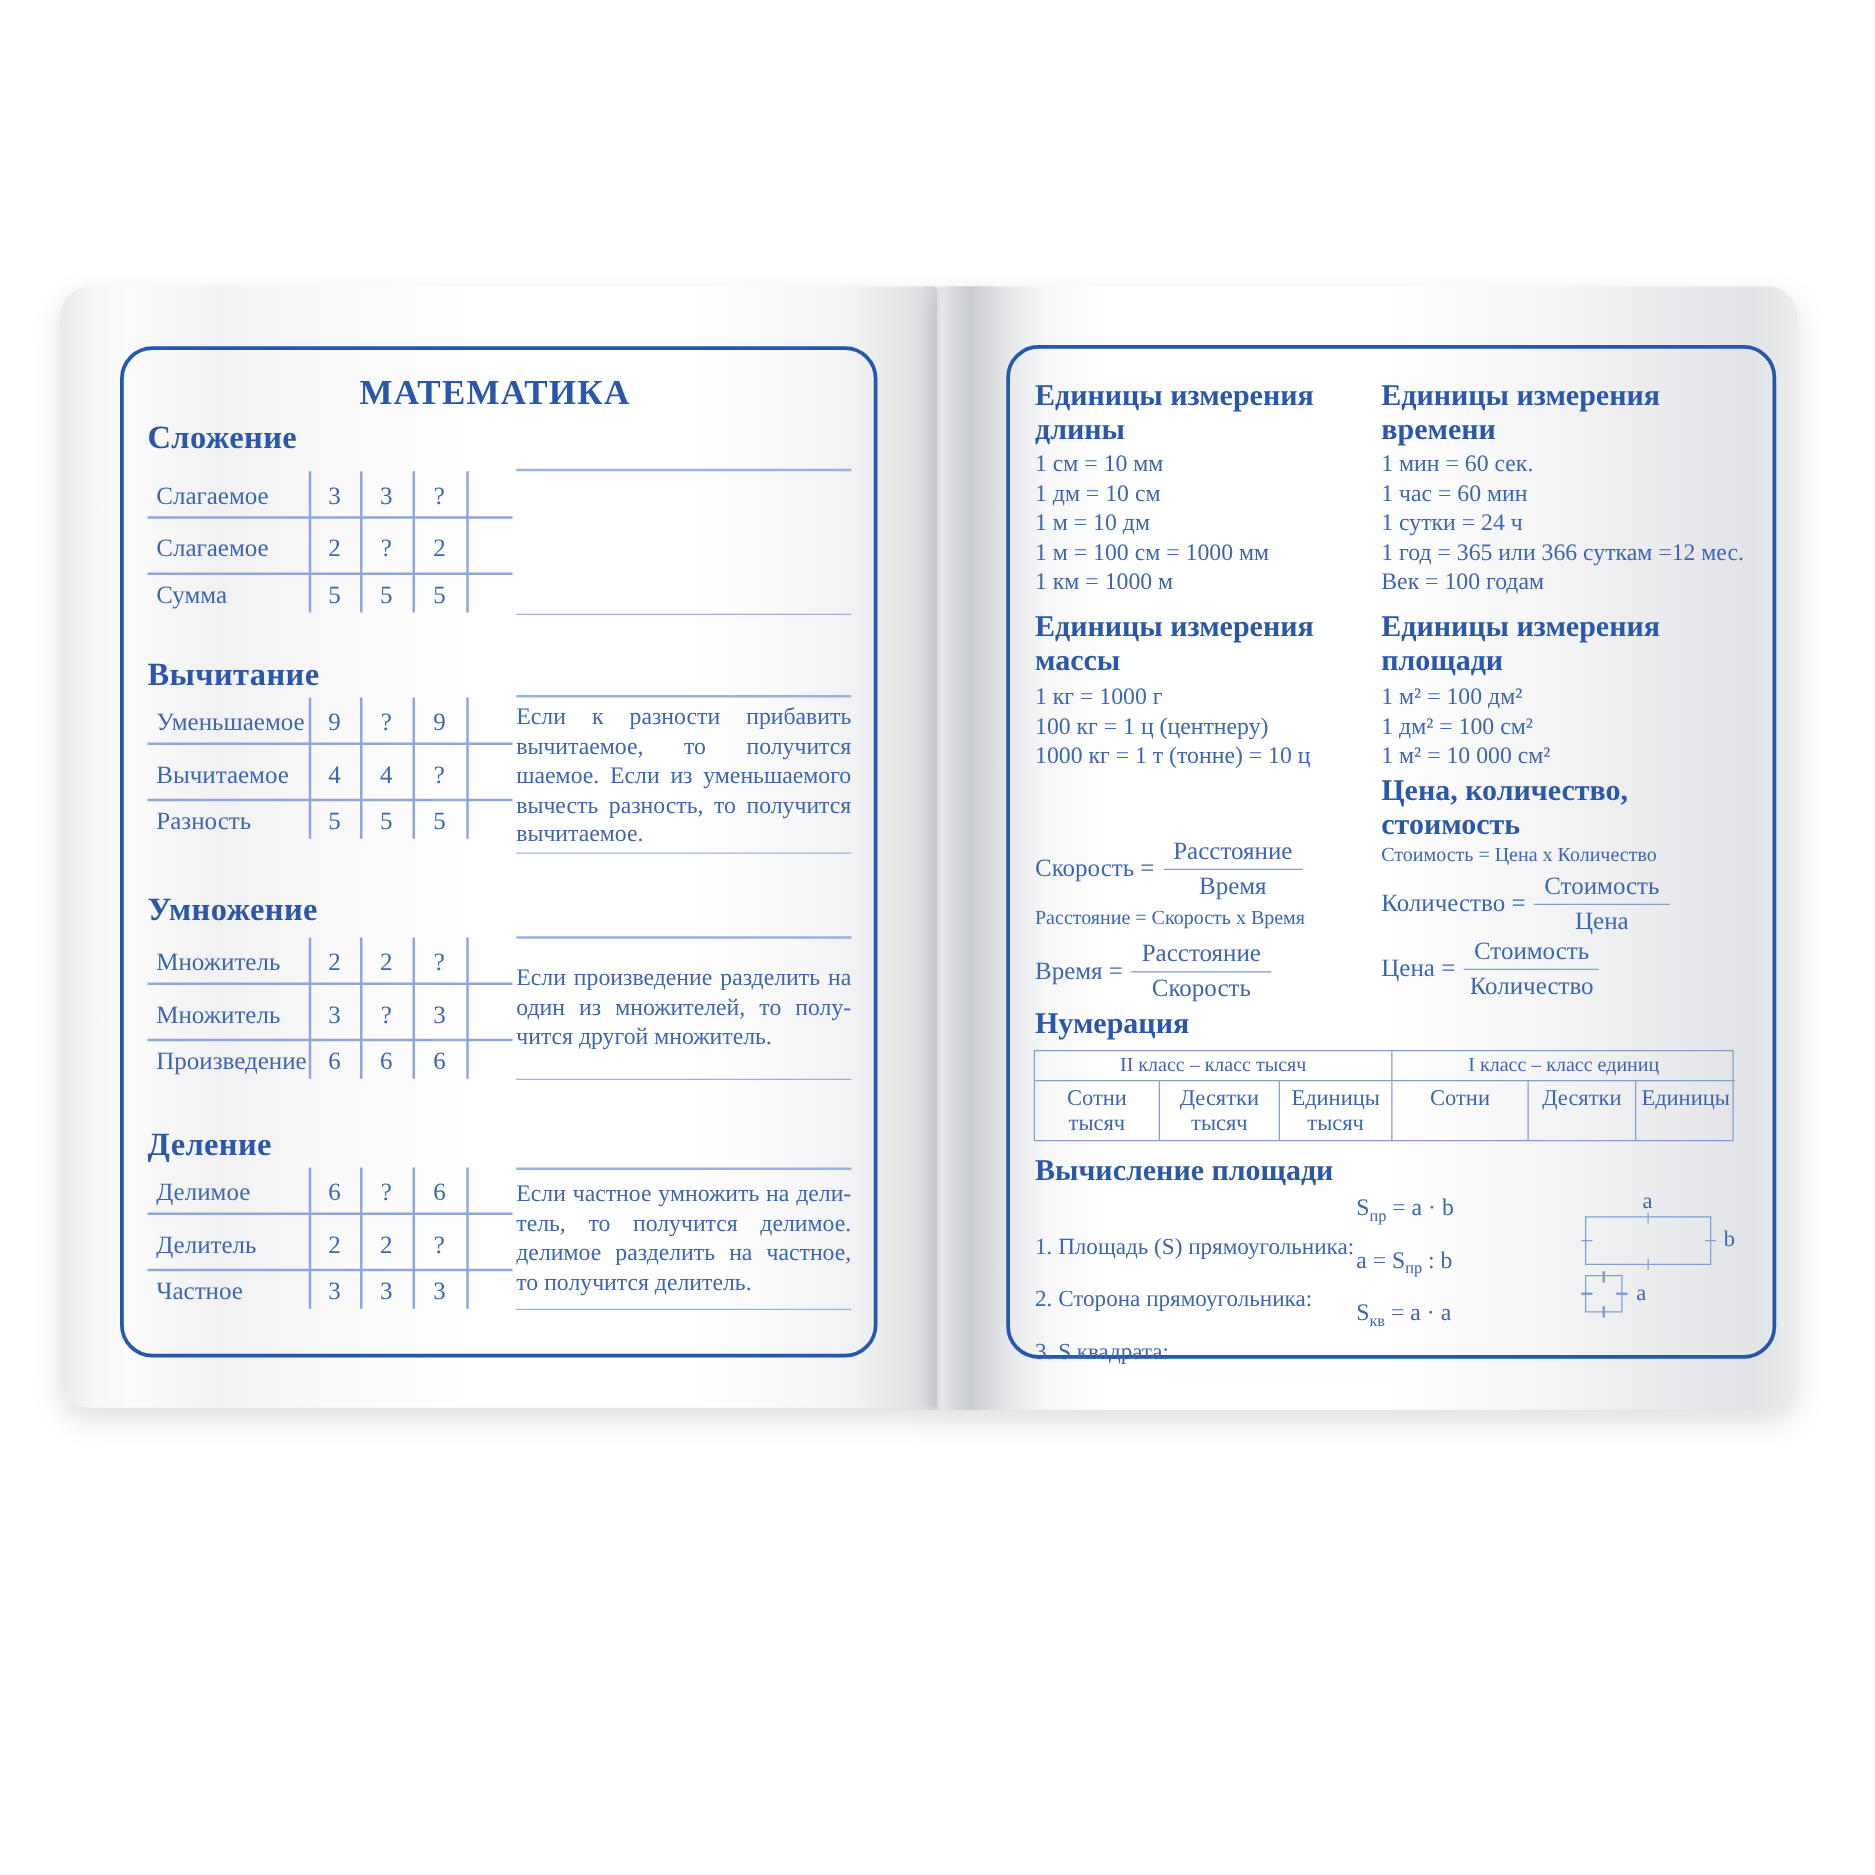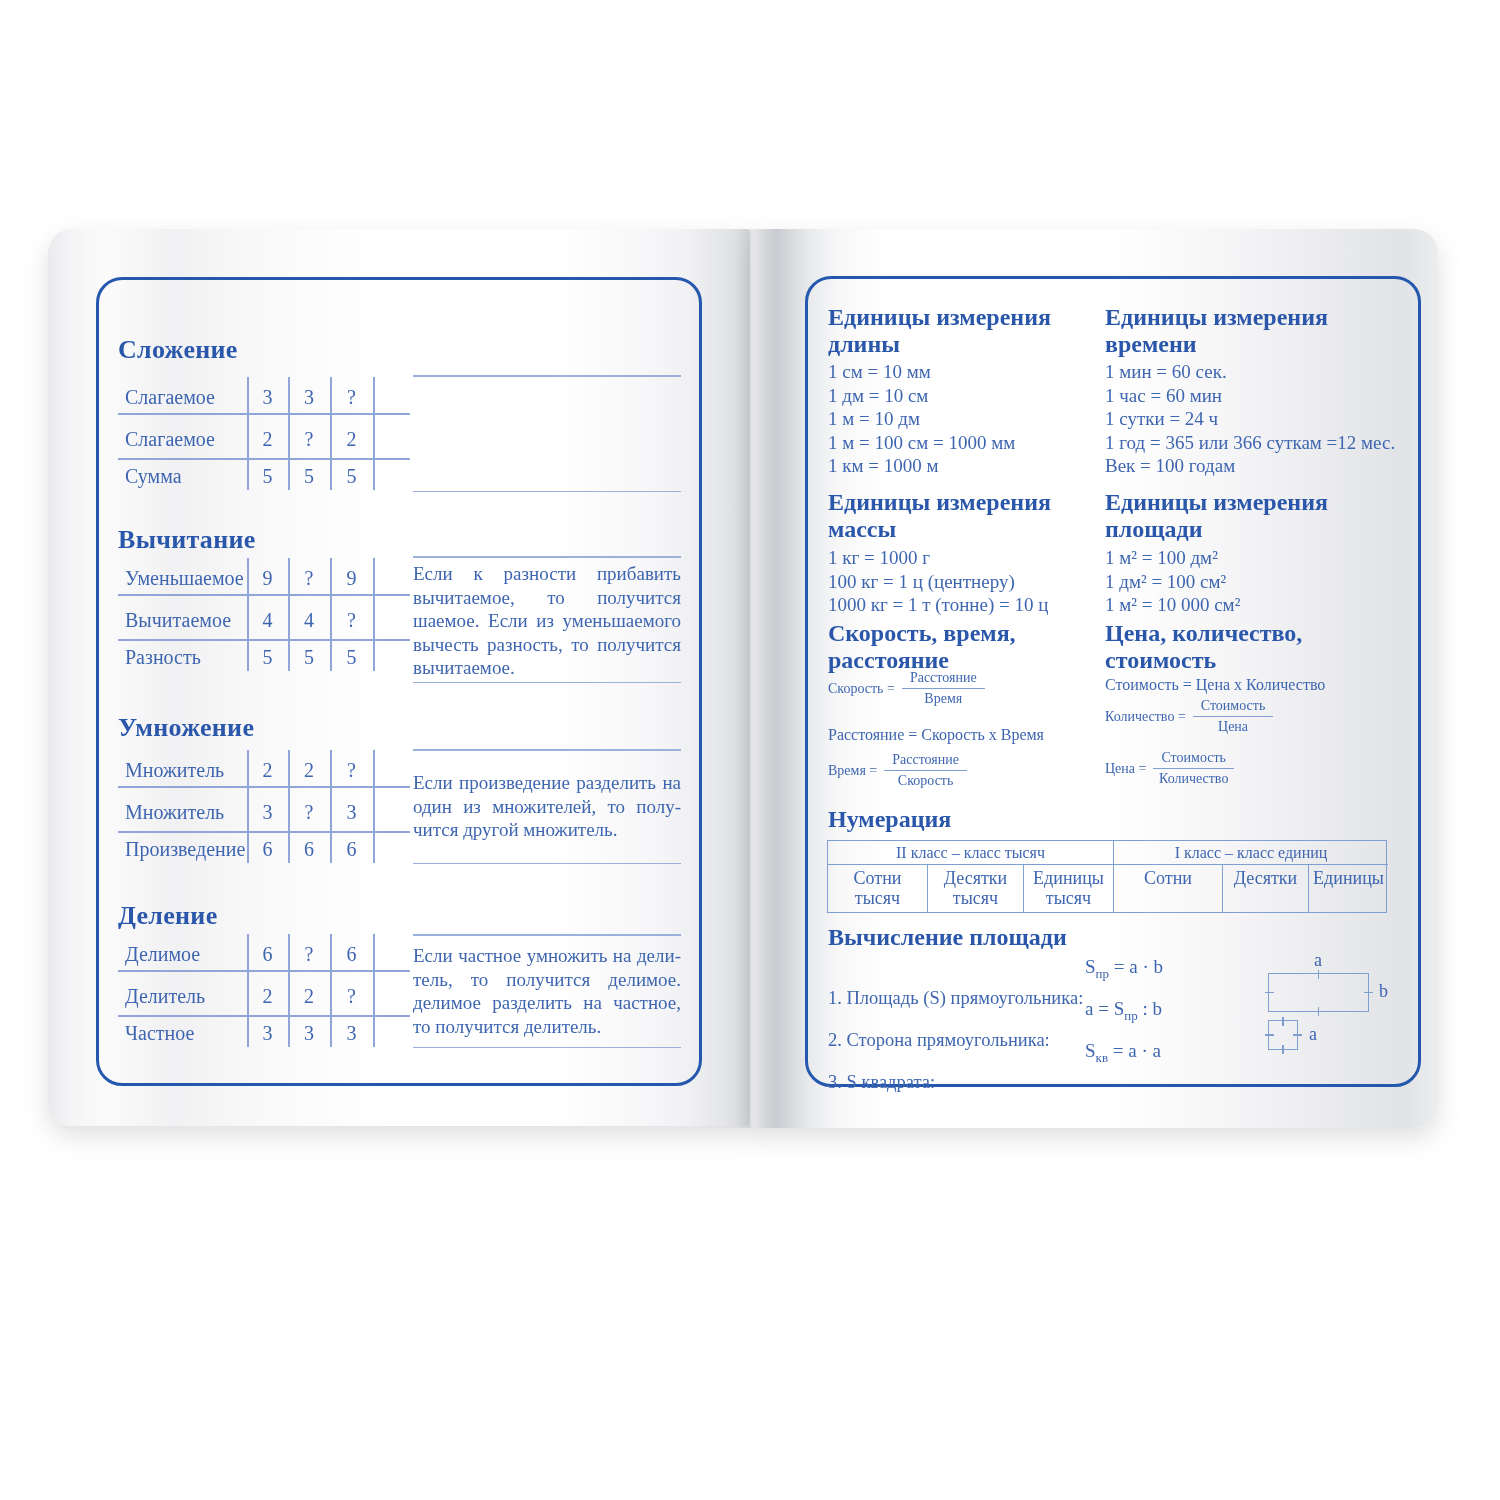--- a/index.html
+++ b/index.html
@@ -54,21 +54,21 @@
   .rule{position:absolute;left:0;width:100%;height:1.5px;background:var(--rule);}
   .ntext{position:absolute;left:0;width:100%;}
   .jline{font-size:19px;line-height:23.5px;height:23.5px;overflow:hidden;text-align:justify;color:var(--body);}
   .jline::after{content:"";display:inline-block;width:100%;}
   .jline.last{text-align:left;}
   .jline.last::after{content:none;}
 
   .rp-h{position:absolute;font-size:24px;line-height:27px;font-weight:bold;color:var(--head);}
   .rp-lines{position:absolute;font-size:19px;line-height:23.5px;color:var(--body);white-space:nowrap;}
   .plain-eq{position:absolute;font-size:16px;color:var(--body);white-space:nowrap;text-align:center;}
-  .frac-eq{position:absolute;display:flex;align-items:center;font-size:14px;color:var(--body);}
+  .frac-eq{position:absolute;display:flex;align-items:center;font-size:20px;color:var(--body);}
   .frac{display:inline-flex;flex-direction:column;align-items:center;margin-left:7px;}
   .frac .num{padding:0 8px 2px;border-bottom:1.5px solid var(--line2);}
   .frac .den{padding-top:2px;}
 
   .ntable{
     position:absolute;left:827px;top:840px;width:560px;
     display:grid;grid-template-columns:100px 96px 90px 109px 86px 79px;grid-template-rows:24px 47px;
     border:1.5px solid var(--line2);box-sizing:border-box;color:var(--body);text-align:center;
   }
   .ngroup{grid-column:span 3;font-size:16px;line-height:23px;border-bottom:1.5px solid var(--line2);}
@@ -92,20 +92,21 @@
 <body>
 
 <div class="canvas">
 
   <div class="page page-left"></div>
   <div class="page page-right"></div>
   <div class="fold"></div>
   <div class="pframe frame-left"></div>
   <div class="pframe frame-right"></div>
 
+  <div class="title">МАТЕМАТИКА</div>
 
   <div class="lp-h" style="left:118px;top:335px">Сложение</div>
   <div class="ltable" style="top:377px">
     <i class="vl" style="left:129px"></i>
       <i class="vl" style="left:170px"></i>
       <i class="vl" style="left:212px"></i>
       <i class="vl" style="left:255px"></i>
     <i class="hl" style="top:36px"></i>
       <i class="hl" style="top:81px"></i>
     <div class="trow r1">
@@ -283,24 +284,20 @@
   <div class="rp-h" style="left:1105px;top:489px">
     <span>Единицы измерения</span><br>
     <span>площади</span>
   </div>
   <div class="rp-lines" style="left:1105px;top:546px">
     <div>1 м² = 100 дм²</div>
     <div>1 дм² = 100 см²</div>
     <div>1 м² = 10 000 см²</div>
   </div>
 
-  <div class="rp-h" style="left:828px;top:620px">
-    <span>Скорость, время,</span><br>
-    <span>расстояние</span>
-  </div>
   <div class="frac-eq" style="left:828px;top:670px">
     <span>Скорость =</span>
     <span class="frac">
       <span class="num">Расстояние</span>
       <span class="den">Время</span>
     </span>
   </div>
   <div class="plain-eq" style="left:828px;top:726px">Расстояние = Скорость х Время</div>
   <div class="frac-eq" style="left:828px;top:752px">
     <span>Время =</span>

